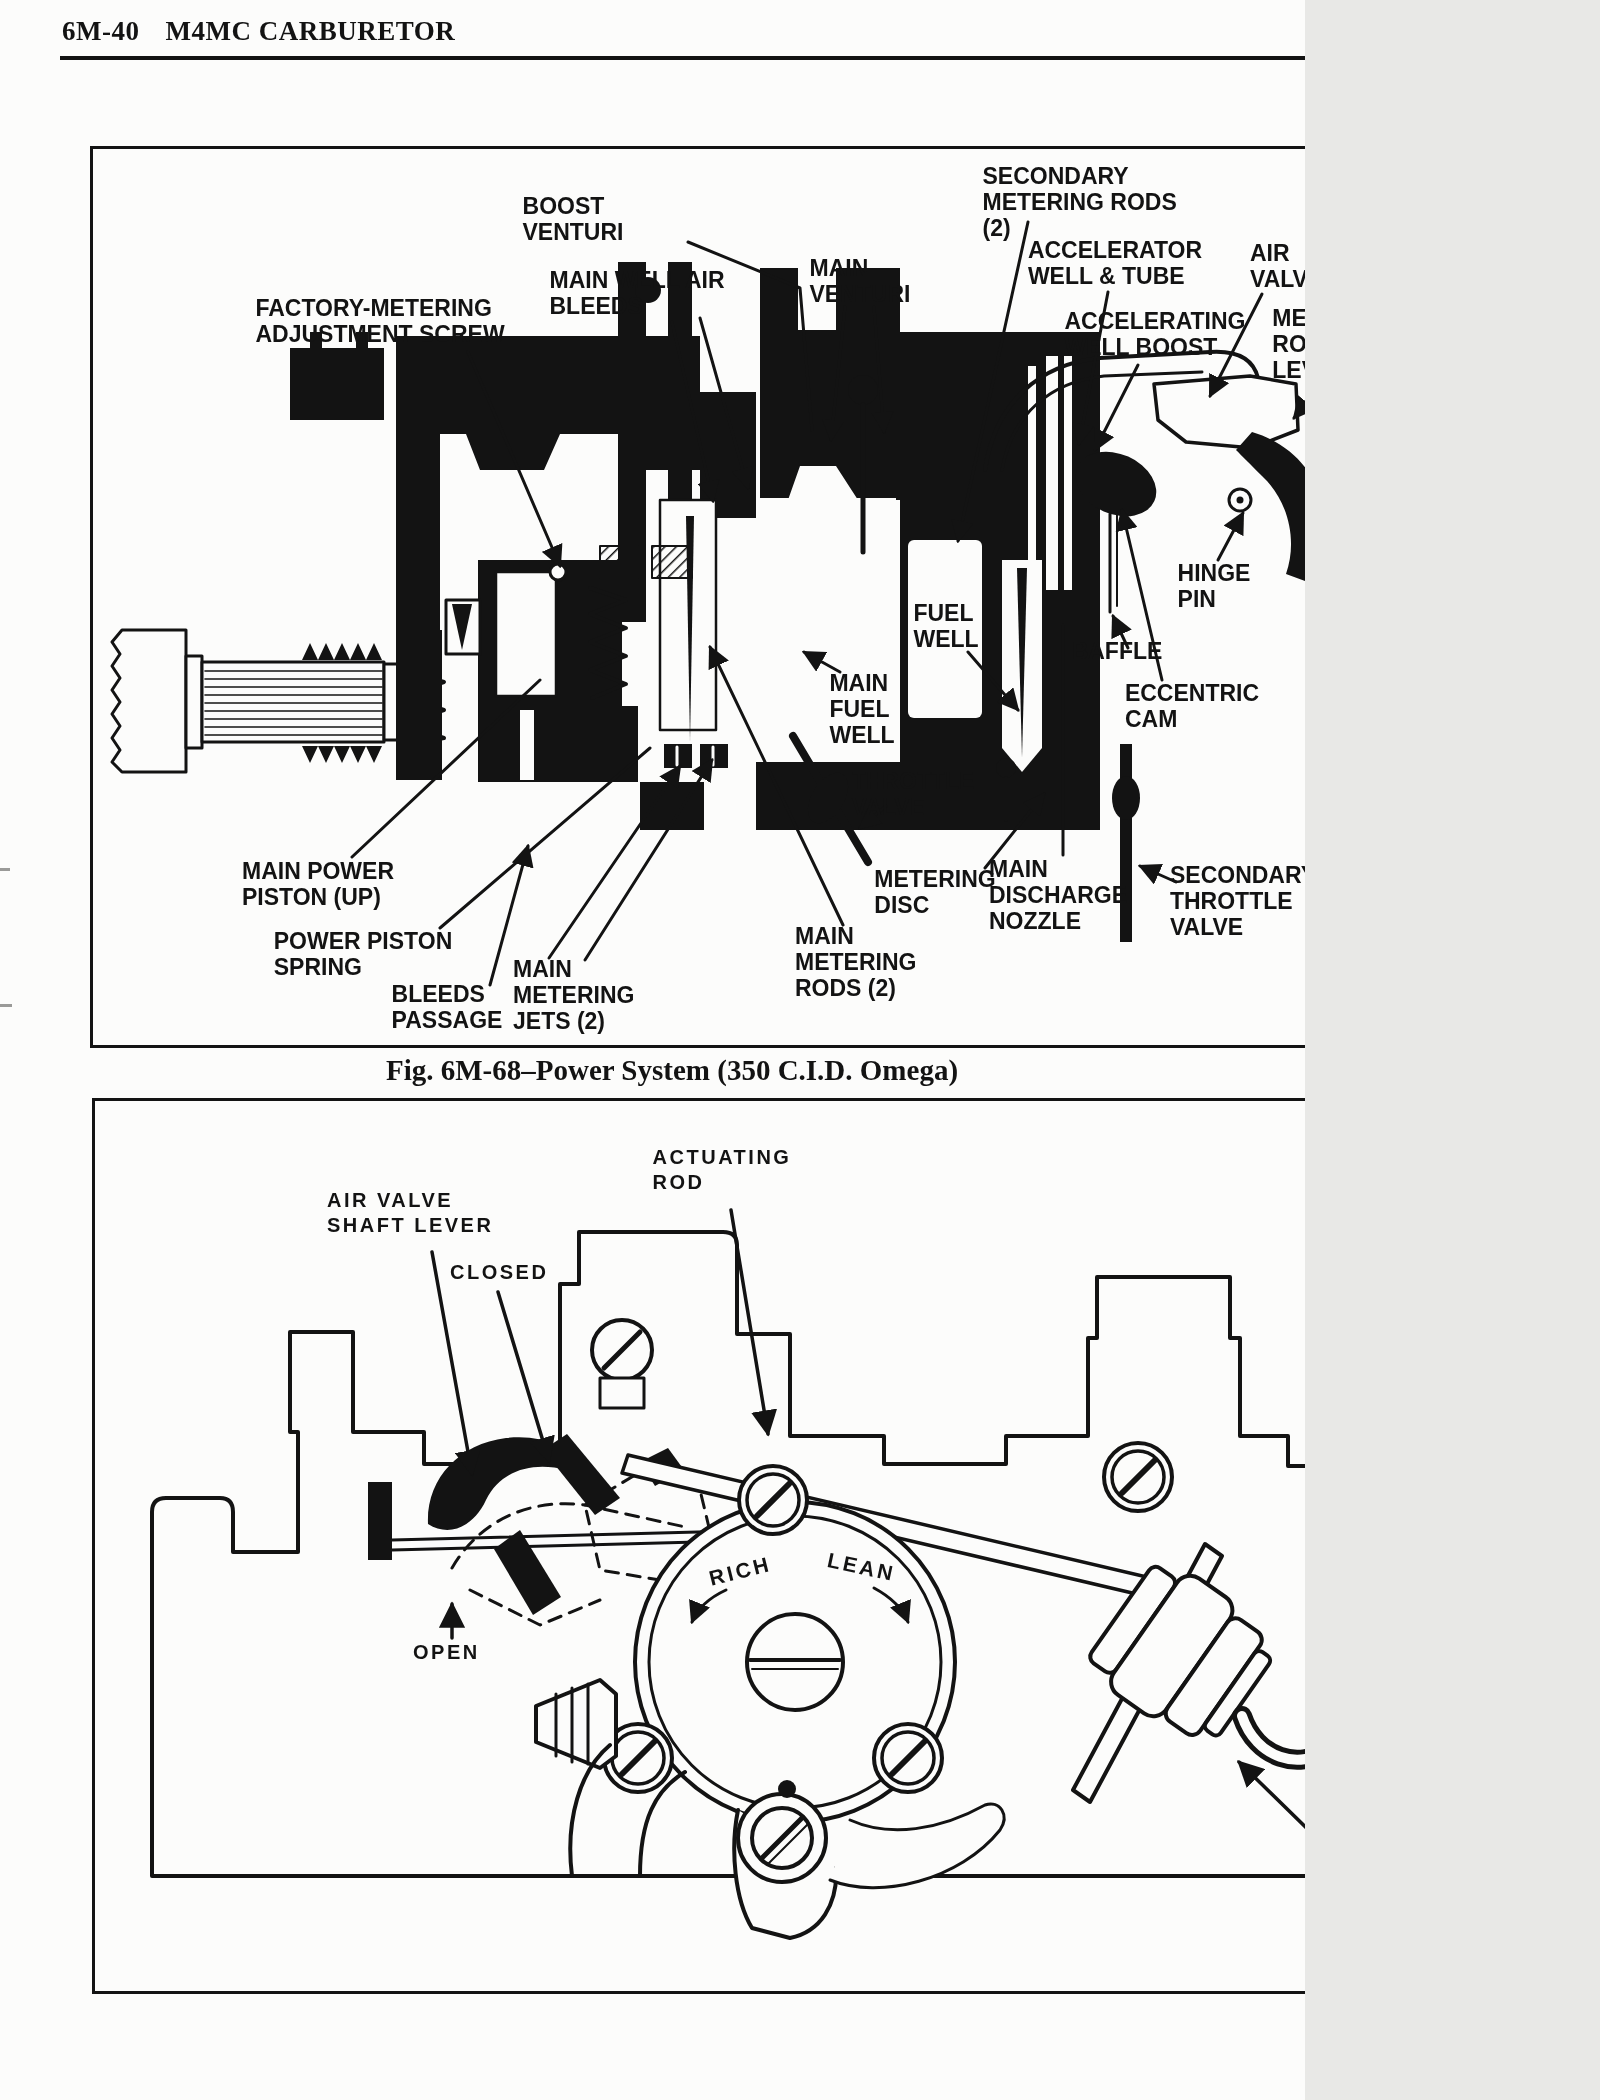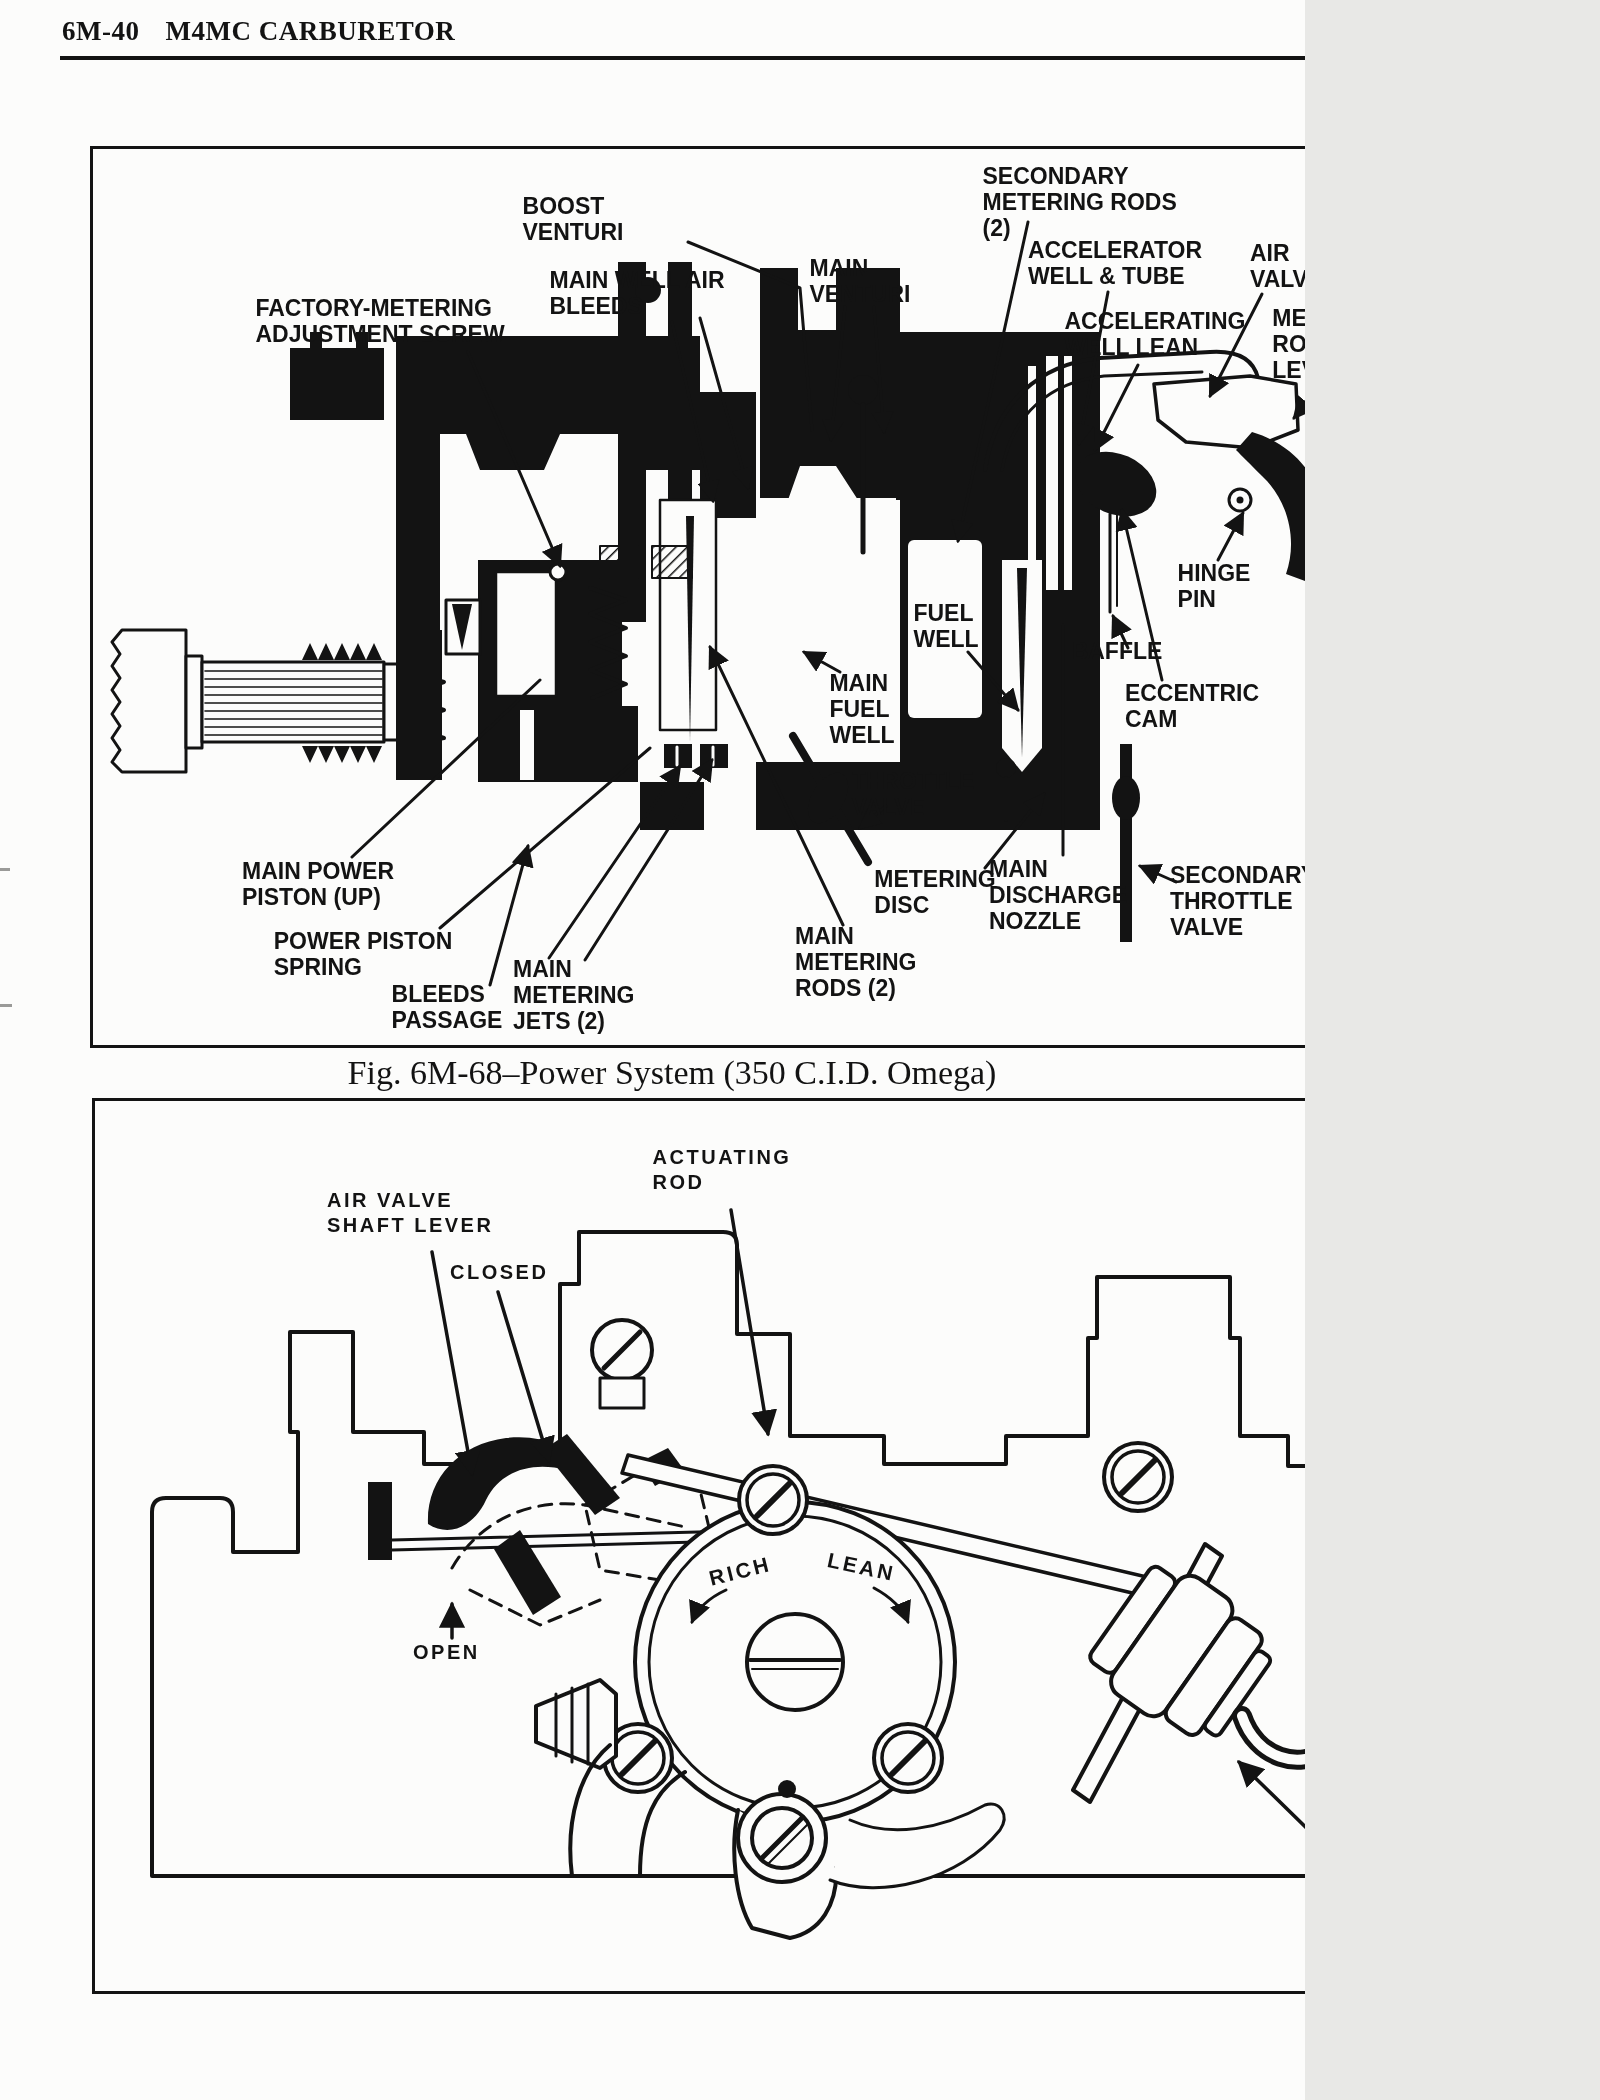--- a/index.html
+++ b/index.html
@@ -6,22 +6,22 @@
   #page{position:relative;width:1305px;height:2100px;background:#fcfcfb;overflow:hidden;
         font-family:"Liberation Sans",sans-serif;color:#131313;}
   #art{position:absolute;left:0;top:0;pointer-events:none;}
   .hdr{position:absolute;left:62px;top:16px;font-family:"Liberation Serif",serif;
        font-weight:bold;font-size:27px;letter-spacing:0.5px;white-space:nowrap;}
   .hdr .code{margin-right:26px;}
   .rule{position:absolute;left:60px;top:56px;width:1456px;height:4px;background:#131313;}
   .frame{position:absolute;border:3px solid #131313;background:transparent;}
   #frame1{left:90px;top:146px;width:1426px;height:896px;}
   #frame2{left:92px;top:1098px;width:1422px;height:890px;}
-  .caption{position:absolute;font-family:"Liberation Serif",serif;font-weight:normal;
-           font-size:34px;white-space:nowrap;transform:translateX(-50%);}
+  .caption{position:absolute;font-family:"Liberation Serif",serif;font-weight:bold;
+           font-size:29px;white-space:nowrap;transform:translateX(-50%);}
   #cap1{left:672px;top:1054px;}
   #cap2{left:672px;top:2022px;}
   .lbl{position:absolute;font-weight:bold;font-size:23px;line-height:1.14;
        white-space:pre-line;transform:translateX(-50%);z-index:5;}
   .lbl.la{transform:none;text-align:left;}
   .f2{font-size:20px;letter-spacing:2.5px;line-height:1.25;}
   .tick{position:absolute;background:#9a9a98;height:3px;}
 </style>
 </head>
 <body>
@@ -277,21 +277,21 @@
 BLEEDS</div>
   <div class="lbl" style="left:860px;top:255px;">MAIN
 VENTURI</div>
   <div class="lbl" style="left:1090px;top:163px;">SECONDARY
 METERING RODS (2)</div>
   <div class="lbl" style="left:1115px;top:237px;">ACCELERATOR
 WELL &amp; TUBE</div>
   <div class="lbl la" style="left:1250px;top:240px;">AIR
 VALVE</div>
   <div class="lbl" style="left:1155px;top:308px;">ACCELERATING
-WELL LEAN</div>
+WELL BOOST</div>
   <div class="lbl" style="left:1333px;top:305px;">METERING
 ROD LEVER</div>
   <div class="lbl" style="left:1214px;top:560px;">HINGE
 PIN</div>
   <div class="lbl" style="left:946px;top:600px;">FUEL
 WELL</div>
   <div class="lbl" style="left:1117px;top:638px;">BAFFLE</div>
   <div class="lbl" style="left:1192px;top:680px;">ECCENTRIC
 CAM</div>
   <div class="lbl" style="left:862px;top:670px;">MAIN

